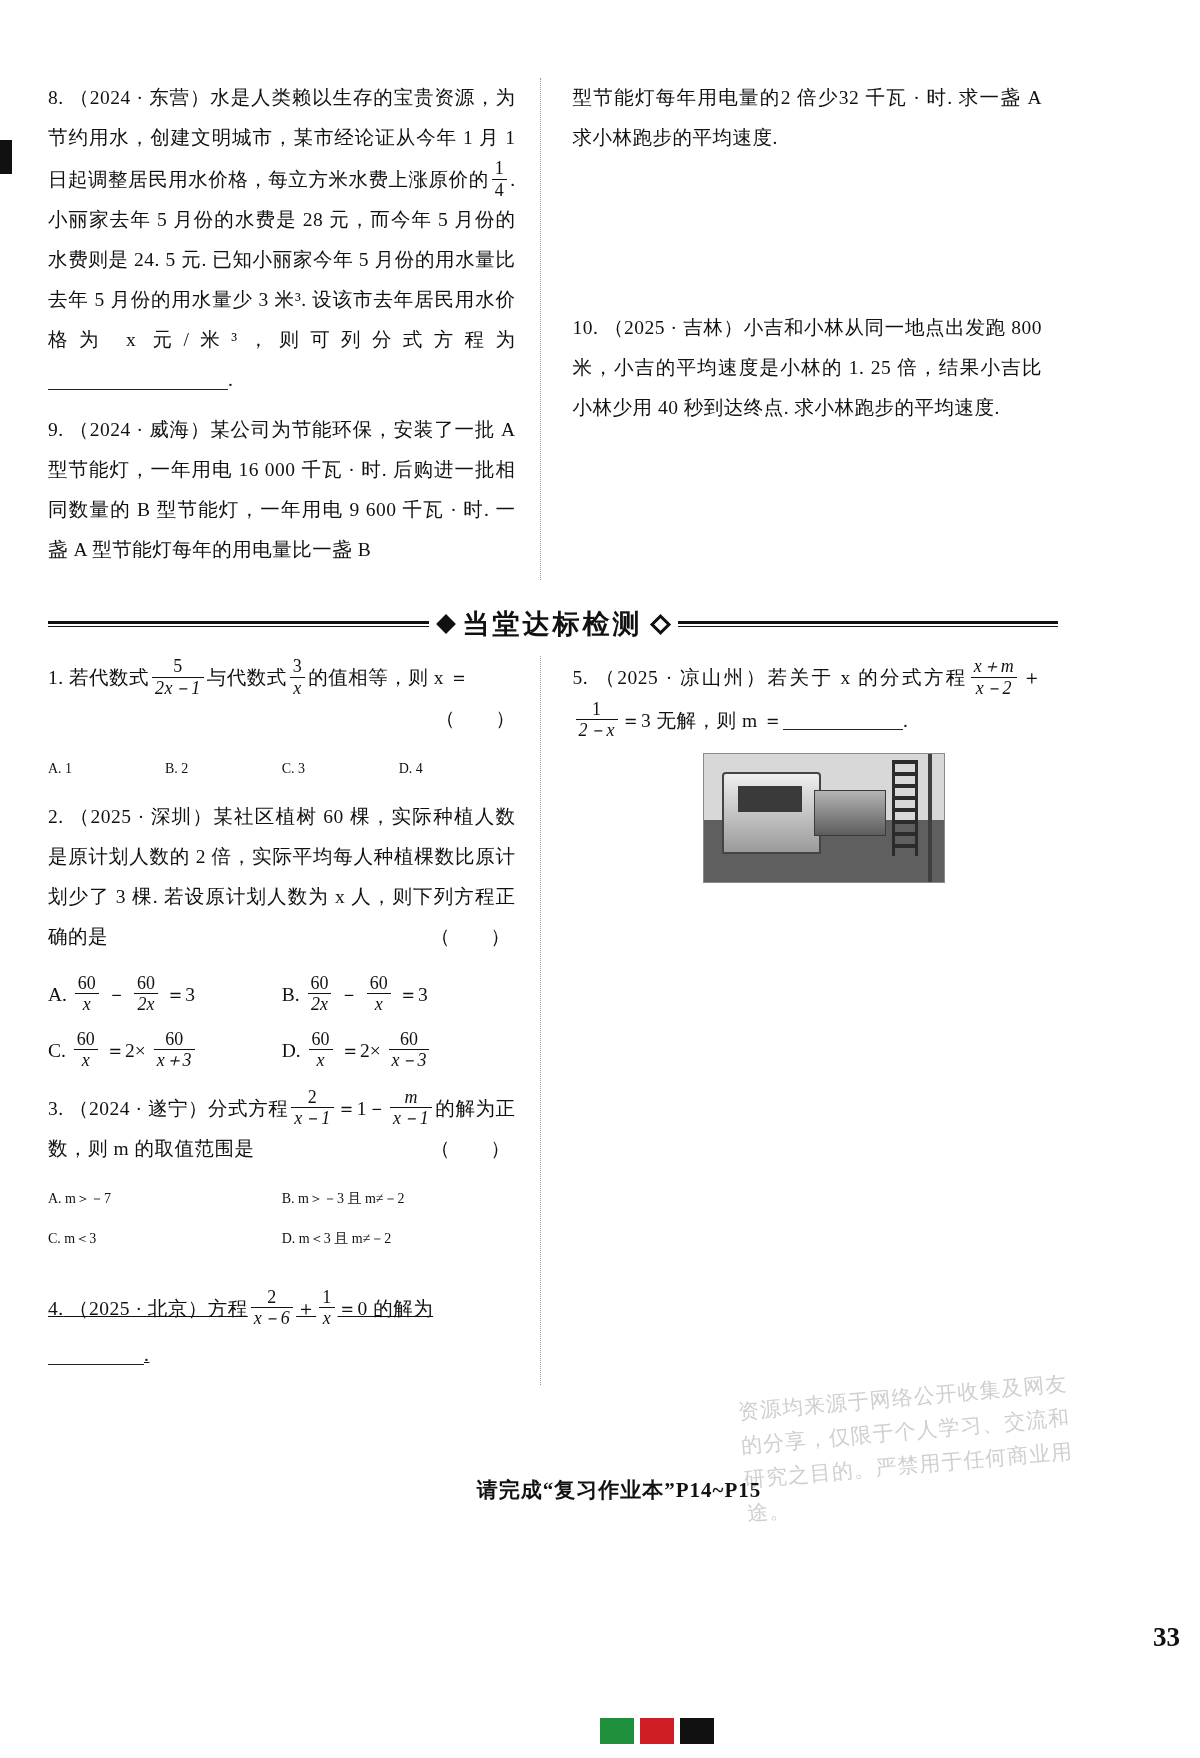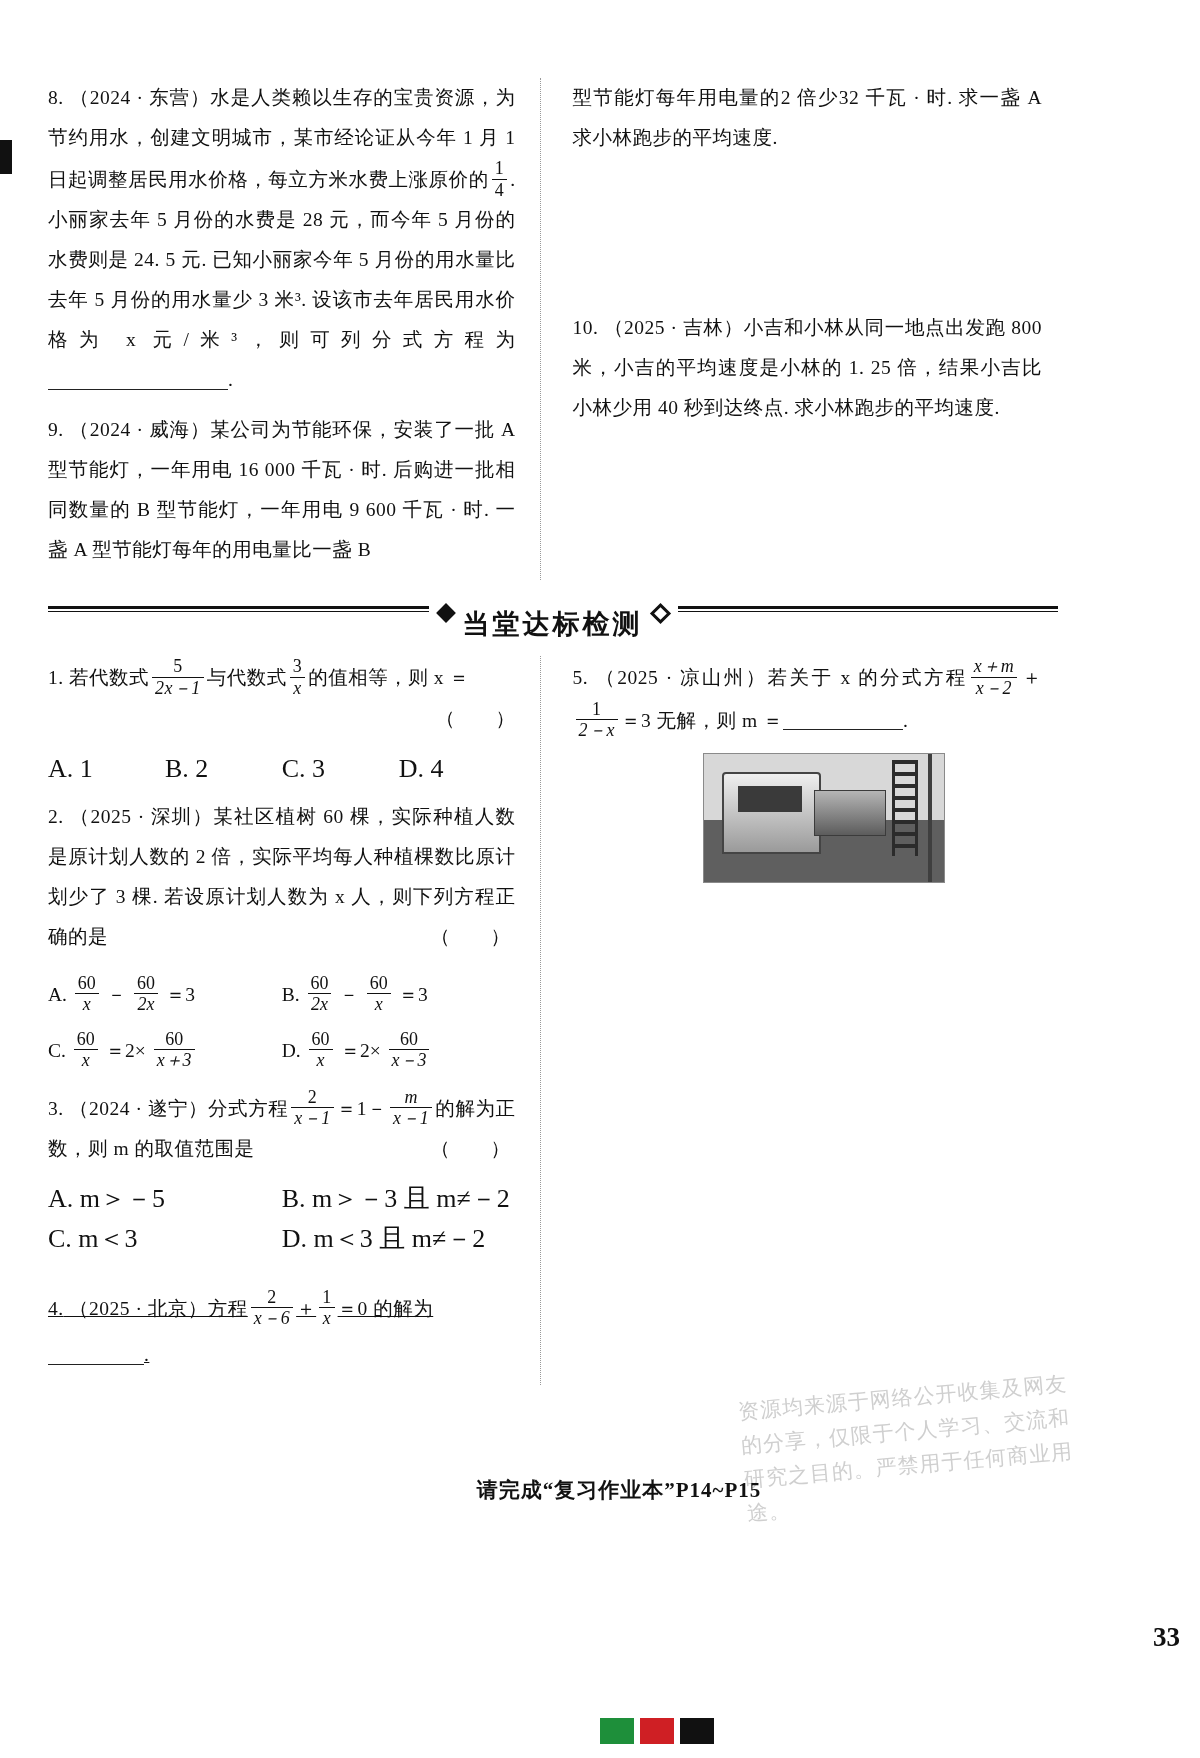--- a/index.html
+++ b/index.html
@@ -66,20 +66,21 @@
     line-height:1.15;
     margin:0 3px;
   }
   .frac .n{display:block;padding:0 3px;}
   .frac .d{display:block;border-top:1px solid #111;padding:0 3px;}
   .ital{font-style:italic;}
   
   .section{
     margin:26px 0 4px 0;
     display:flex;
+    align-items:center;
     gap:10px;
     width:1010px;
   }
   .section .rule{
     flex:1;
     height:0;
     border-top:3px solid #111;
     border-bottom:1px solid #111;
     padding-bottom:2px;
   }
@@ -97,21 +98,21 @@
   .section .title{
     font-size:27px;
     font-weight:bold;
     letter-spacing:3px;
     white-space:nowrap;
     font-family:"Liberation Serif", serif;
   }
   .choices{
     display:flex;
     flex-wrap:wrap;
-    font-size:26px;
+    font-size:14px;
     line-height:40px;
   }
   .choices .ch{width:25%;}
   .choices.stack .ch{width:50%;}
   .paren{
     display:inline-block;
     min-width:90px;
     text-align:center;
   }
   .frac-choices{
@@ -287,21 +288,21 @@
             </div>
           </div>
         </div>
 
         <div class="q" style="margin-top:8px;">
           <span class="num">3.</span>
           <span>（2024 · 遂宁）分式方程</span><span class="frac"><span class="n">2</span><span class="d ital">x－1</span></span><span>＝1－</span><span class="frac"><span class="n ital">m</span><span class="d ital">x－1</span></span><span>的解为正数，则 m 的取值范围是</span>
           <span class="paren" style="float:right;">（　　）</span>
         </div>
         <div class="choices stack">
-          <div class="ch">A. m＞－5</div>
+          <div class="ch">A. m＞－7</div>
           <div class="ch">B. m＞－3 且 m≠－2</div>
           <div class="ch">C. m＜3</div>
           <div class="ch">D. m＜3 且 m≠－2</div>
         </div>
 
         <div class="q" style="margin-top:28px;text-decoration:underline;">
           <span class="num">4.</span>
           <span>（2025 · 北京）方程</span><span class="frac"><span class="n">2</span><span class="d ital">x－6</span></span><span>＋</span><span class="frac"><span class="n">1</span><span class="d ital">x</span></span><span>＝0 的解为</span>
           <div style="margin-top:6px;">
             <span class="blank tiny"></span><span>.</span>

